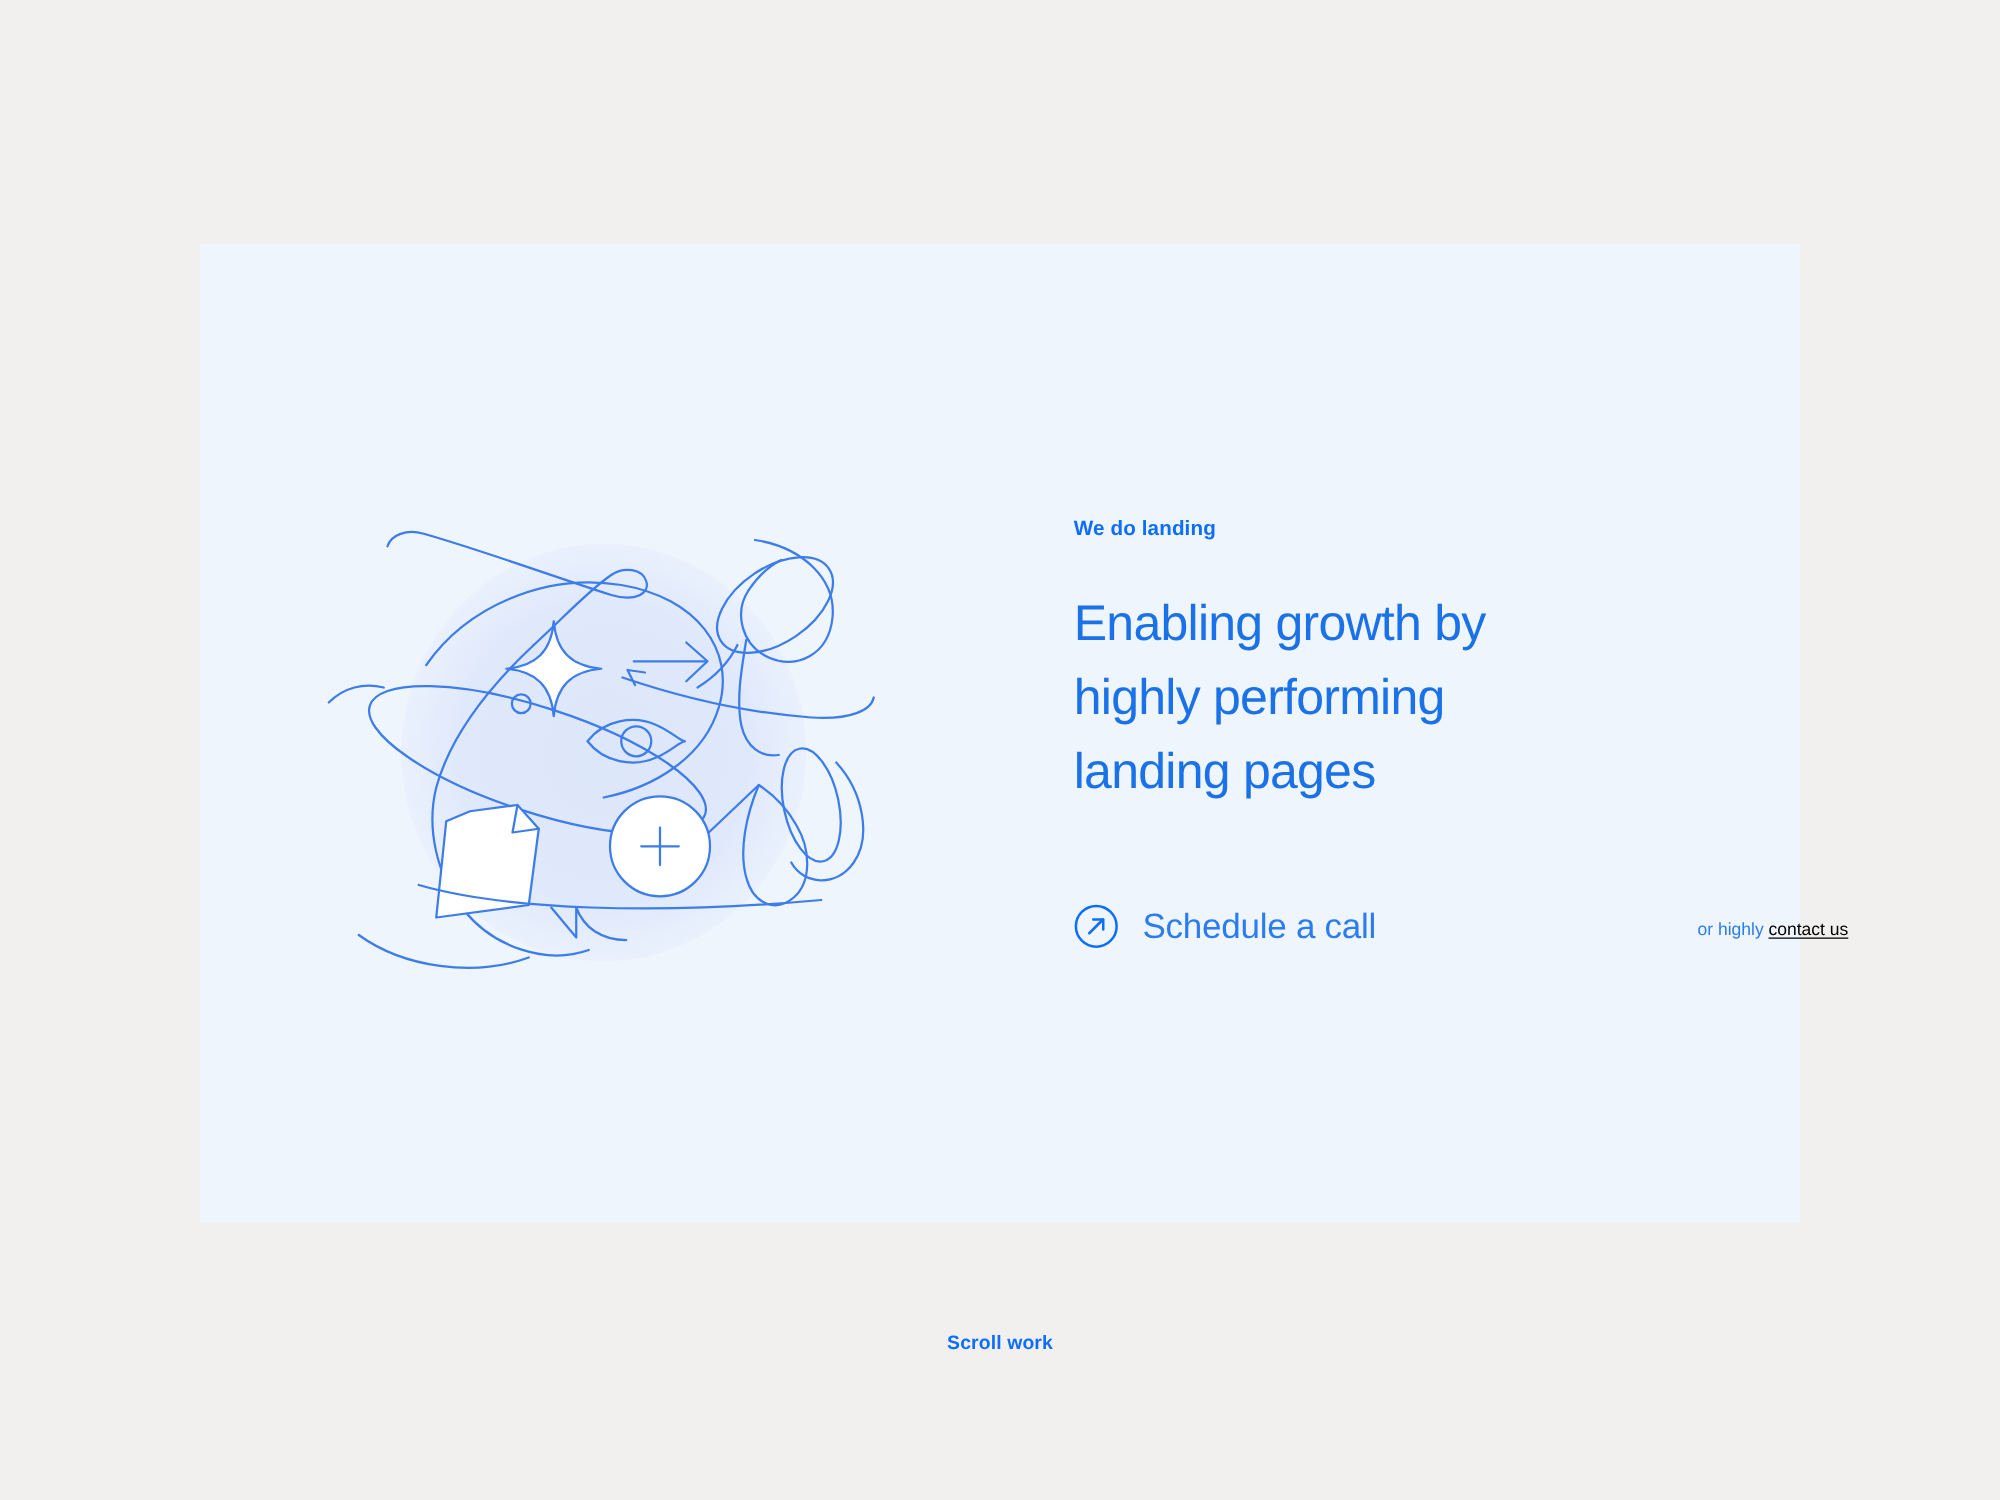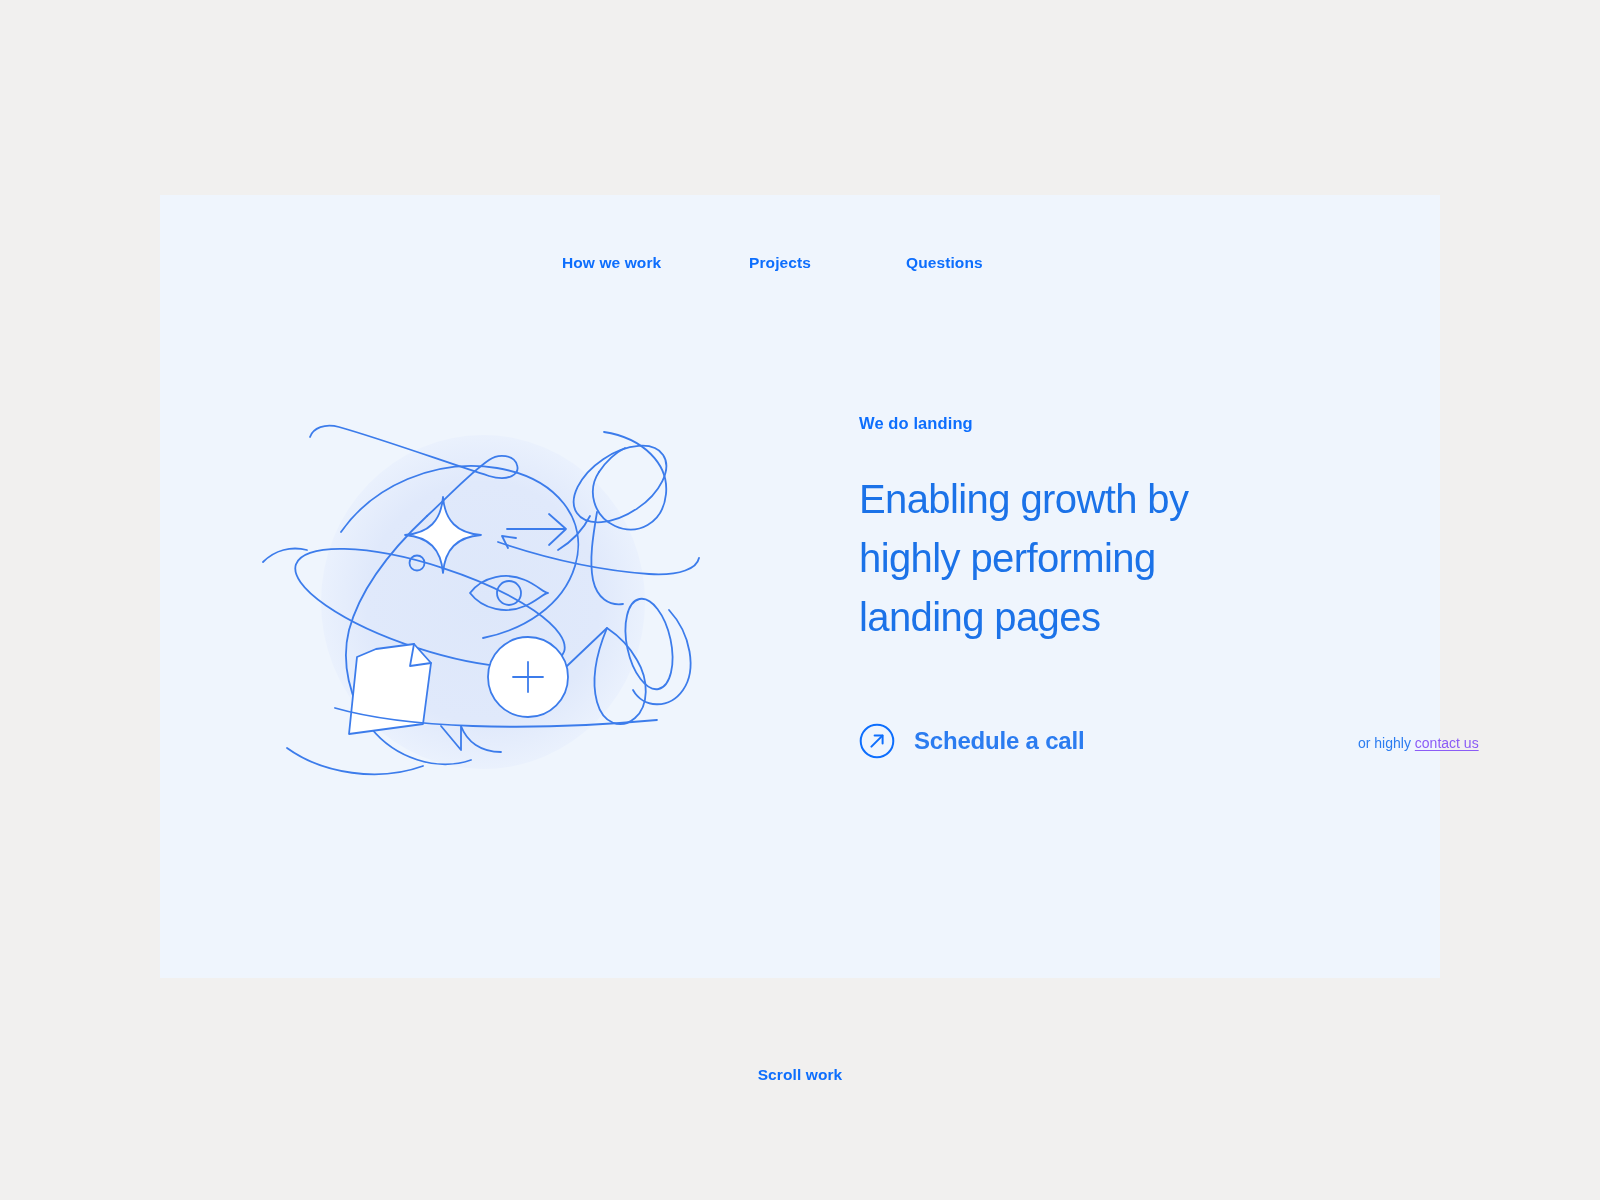--- a/index.html
+++ b/index.html
@@ -119,42 +119,42 @@
   .cta-icon {
     width: 36px;
     height: 36px;
     flex: 0 0 36px;
     display: block;
   }
   .cta-icon svg { display: block; }
 
   .cta-label {
     color: #2b7cf0;
-    font-size: 24px;
-    font-weight: 700;
+    font-size: 28px;
+    font-weight: 400;
     letter-spacing: -0.2px;
     line-height: 36px;
     white-space: nowrap;
   }
 
   .contact-note {
     position: absolute;
     left: 499px;
     top: 10px;
     color: #2b7cf0;
     font-size: 14px;
     line-height: 20px;
     white-space: nowrap;
   }
 
   .contact-note .link {
     text-decoration: underline;
     text-underline-offset: 2px;
     cursor: pointer;
-    color: #8b5cf6;
+    color: #000000;
   }
 
   
   .scroll-down {
     position: absolute;
     left: 0;
     top: 1066px;
     width: 1600px;
     text-align: center;
     color: #0d6efd;
@@ -164,25 +164,20 @@
     cursor: pointer;
   }
 </style>
 </head>
 <body>
 
 <div class="page">
 
   <div class="hero-card">
 
-    <nav class="nav">
-      <a class="nav-item nav-item-0">How we work</a>
-      <a class="nav-item nav-item-1">Projects</a>
-      <a class="nav-item nav-item-2">Questions</a>
-    </nav>
 
     <div class="illustration">
       <svg viewBox="0 0 460 400" fill="none" xmlns="http://www.w3.org/2000/svg">
         <defs>
           <radialGradient id="blobGrad" cx="50%" cy="50%" r="50%">
             <stop offset="0%" stop-color="#dde7fa"></stop>
             <stop offset="72%" stop-color="#e0e9fb"></stop>
             <stop offset="100%" stop-color="#eaf1fd"></stop>
           </radialGradient>
         </defs>

